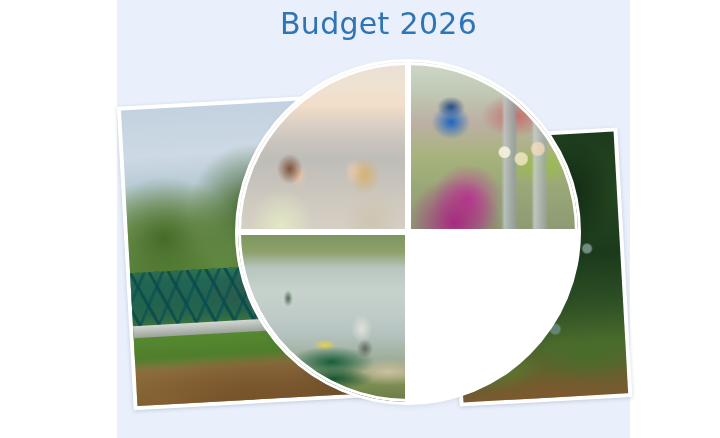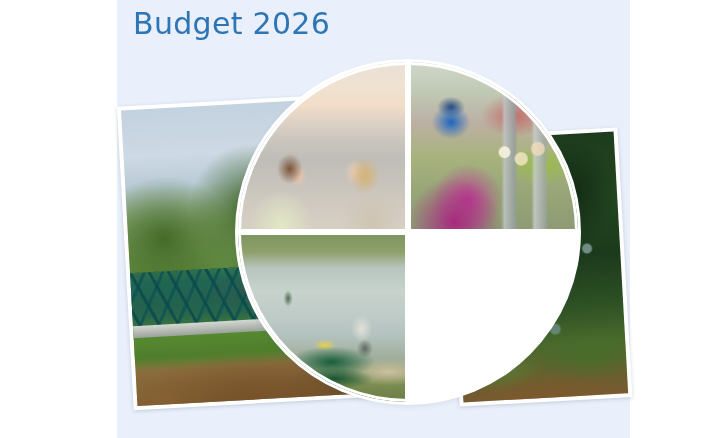--- a/index.html
+++ b/index.html
@@ -22,24 +22,24 @@
     top: 0px;
     width: 513px;
     height: 438px;
     background: #e9f0fb;
     overflow: hidden;
   }
 
   
   #title {
     position: absolute;
-    left: 16px;
+    left: 5px;
     top: 6px;
     width: 513px;
-    text-align: left;
+    text-align: center;
     font-family: "DejaVu Sans", sans-serif;
     font-size: 30px;
     font-weight: 400;
     letter-spacing: 0.3px;
     color: #2e75b6;
     white-space: nowrap;
   }
 
   
   #collage {

